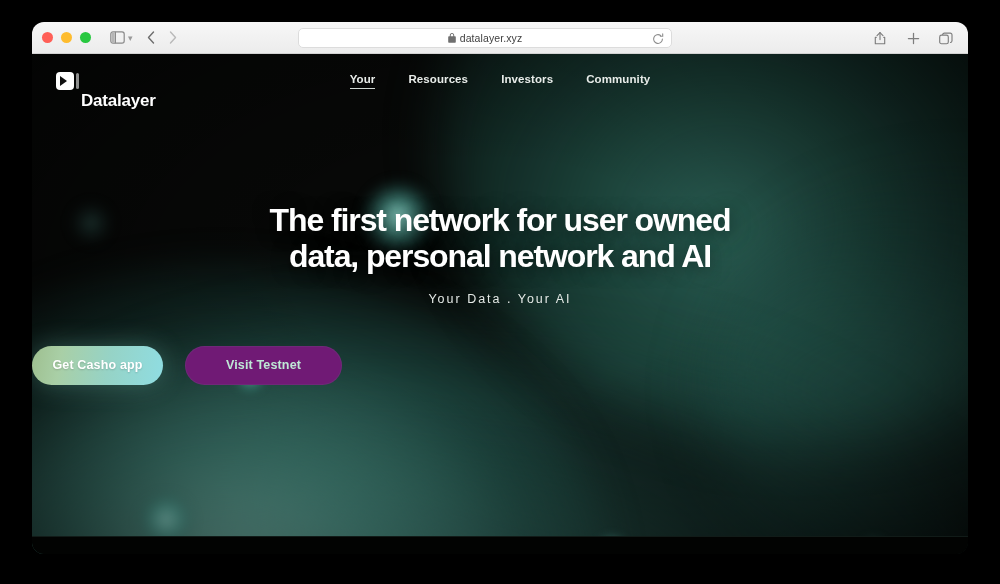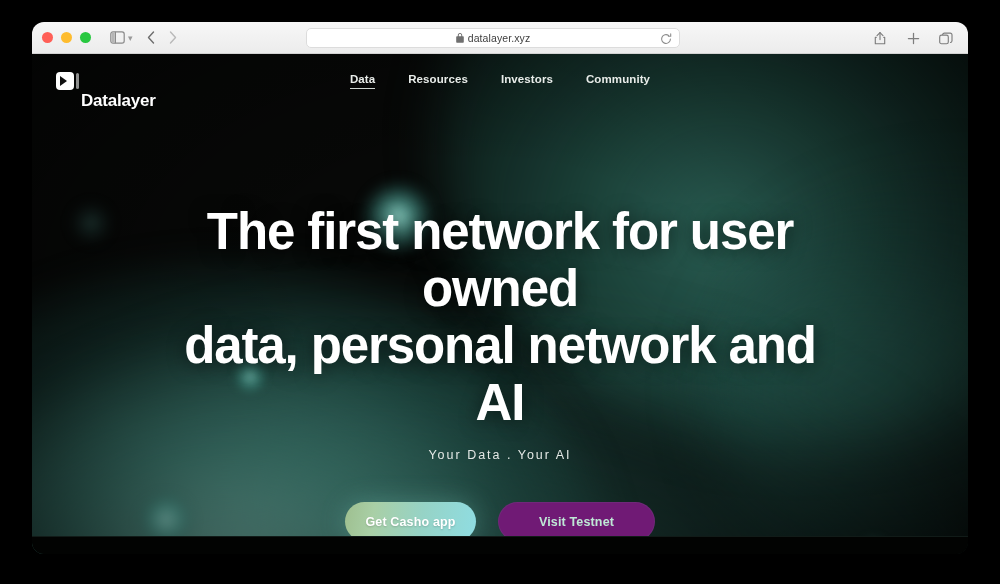--- a/index.html
+++ b/index.html
@@ -50,21 +50,21 @@
     display:flex; align-items:center; justify-content:center;
     color:#8a8a8a;
   }
   .tb-icon svg { display:block; }
   .nav-group { display:flex; align-items:center; gap:2px; margin-left:8px; }
   .chev { font-size:9px; color:#9a9a9a; margin-left:1px; }
 
   
   #address-bar {
     position:absolute;
-    left:274px; top:6px;
+    left:266px; top:6px;
     width:374px; height:20px;
     background:#ffffff;
     border:1px solid #dcdcdc;
     border-radius:5px;
     display:flex; align-items:center; justify-content:center;
     gap:4px;
   }
   #address-bar .lock { color:#6f6f6f; display:flex; align-items:center; }
   #url-text {
     font-size:10.5px;
@@ -253,38 +253,38 @@
   .nav-link.active { border-bottom-color:#cfd6d2; }
 
   
   #hero {
     position:relative; z-index:5;
     text-align:center;
     padding-top:95px;
   }
   #hero-title {
     color:#ffffff;
-    font-size:51px;
+    font-size:32px;
     font-weight:bold;
     line-height:1.12;
     letter-spacing:-1.1px;
     max-width:680px;
     margin:0 auto;
     text-shadow:0 2px 18px rgba(0,0,0,0.55);
   }
   #hero-subtitle {
     margin-top:17px;
     color:#e4e9e6;
     font-size:12.5px;
     letter-spacing:2.0px;
     font-weight:500;
   }
   #hero-actions {
     margin-top:40px;
-    display:flex; justify-content:center;
+    display:flex; justify-content:flex-start;
     gap:22px;
   }
   .btn {
     height:39px;
     border:none;
     border-radius:20px;
     font-size:12.5px;
     font-weight:bold;
     letter-spacing:0.15px;
     cursor:pointer;
@@ -410,21 +410,21 @@
       <div id="vignette"></div>
 
       <div id="site-header">
 
         <div id="brand">
           <span id="brand-mark"></span>
           <span id="brand-name">Datalayer</span>
         </div>
 
         <nav id="site-nav">
-          <a class="nav-link active">Data</a>
+          <a class="nav-link active">Your</a>
           <a class="nav-link">Resources</a>
           <a class="nav-link">Investors</a>
           <a class="nav-link">Community</a>
         </nav>
       </div>
 
       <div id="hero">
         <h1 id="hero-title">
           <span>The first network for user owned</span><br>
           <span>data, personal network and AI</span>

